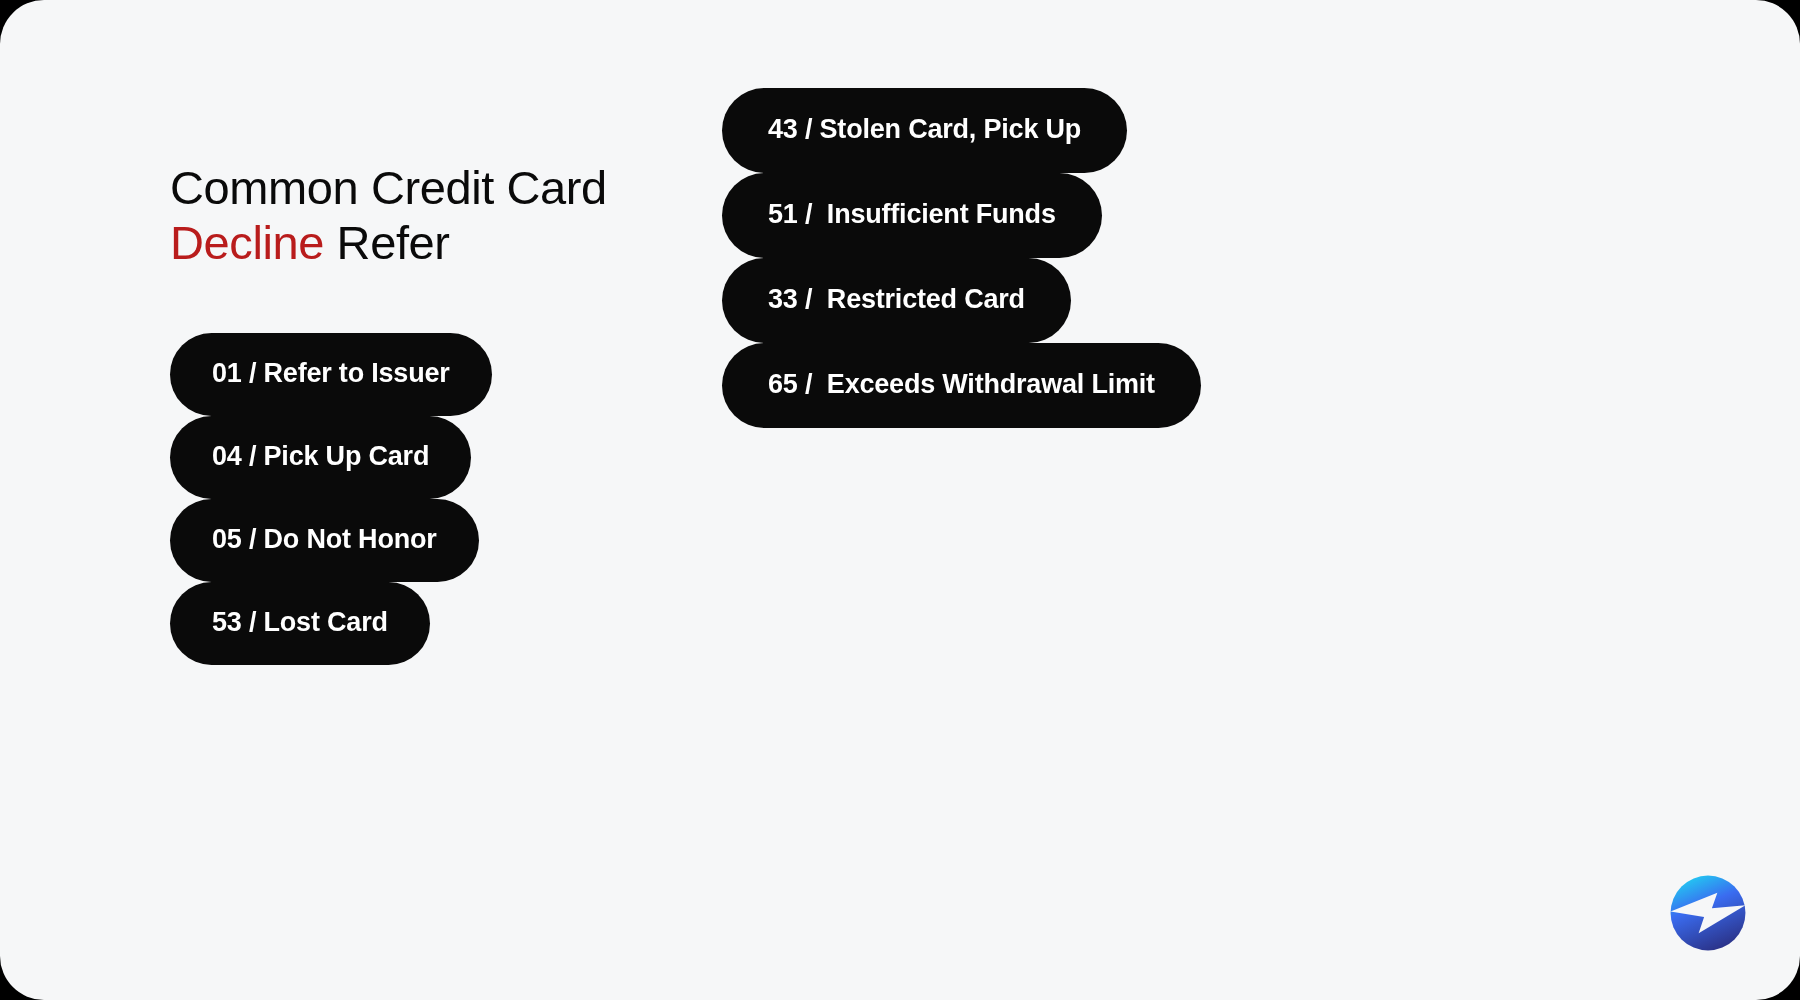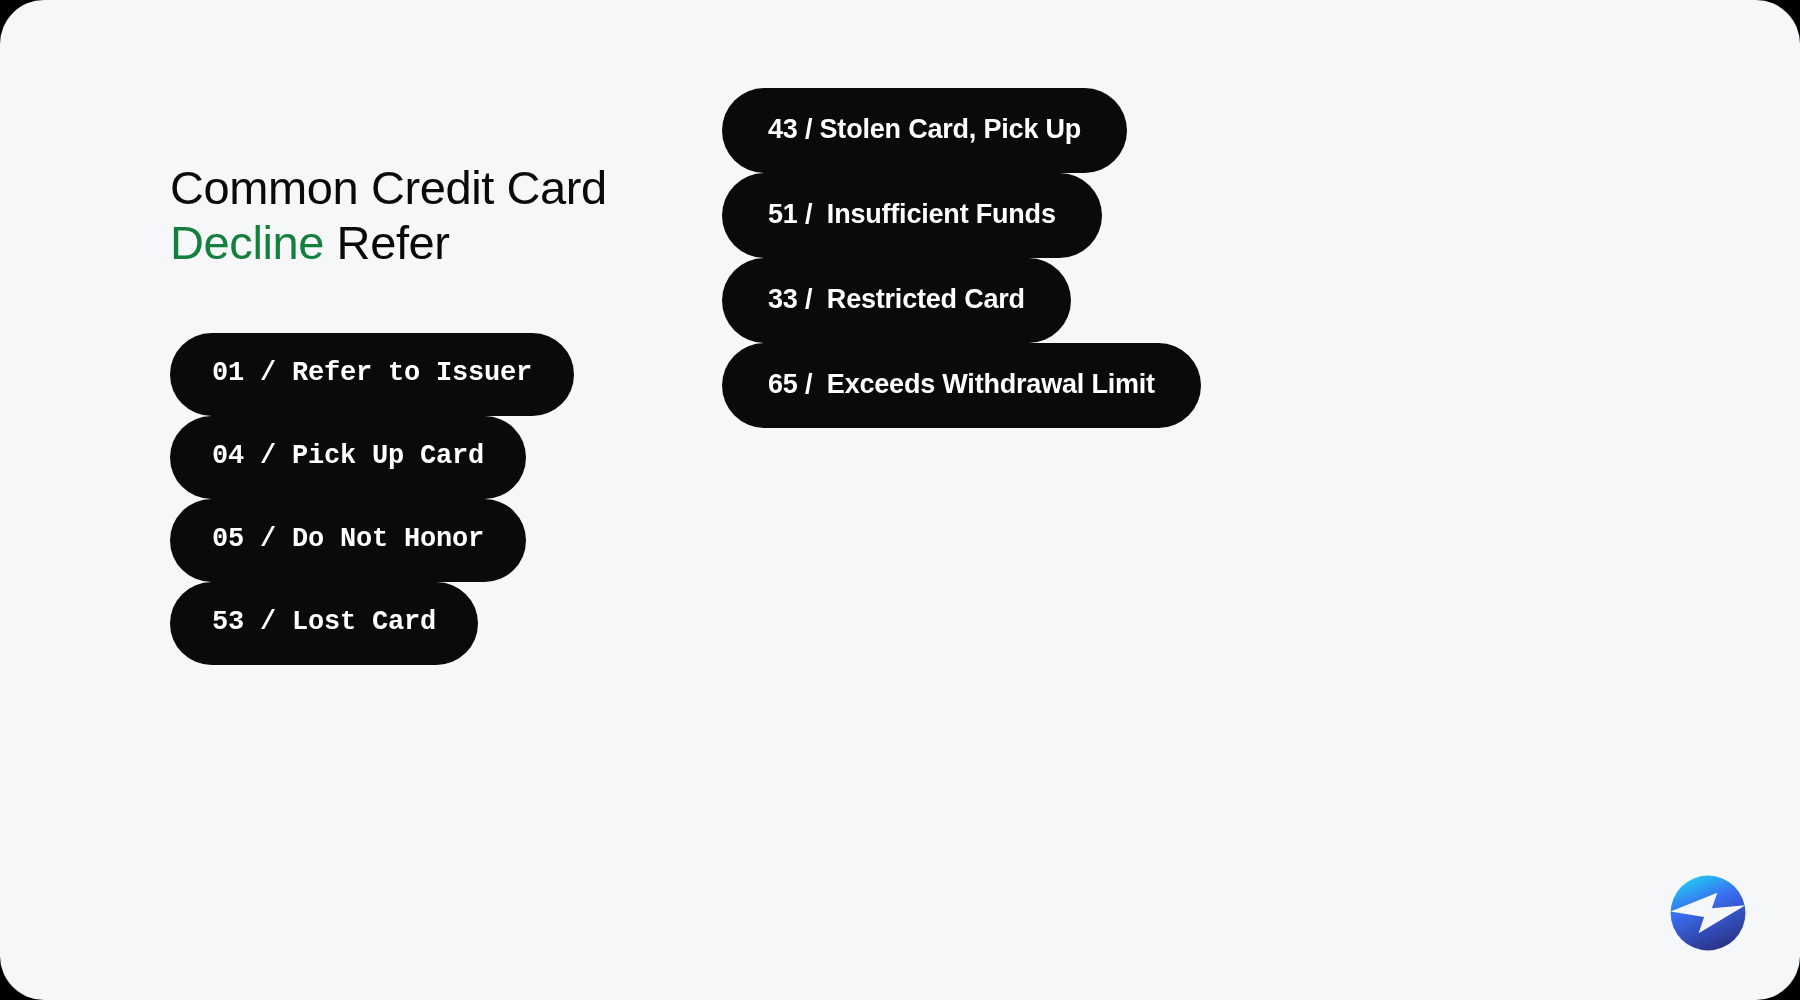--- a/index.html
+++ b/index.html
@@ -40,26 +40,25 @@
   .title {
     font-size: 47px;
     font-weight: 400;
     line-height: 1.18;
     color: #0a0a0a;
     letter-spacing: -0.4px;
     margin: 0 0 62px 0;
     white-space: pre-line;
   }
   .title .accent {
-    color: #15803d;
+    color: #b91c1c;
   }
 
   .pill-stack-left .pill {
     margin-bottom: 32px;
-    font-family: Liberation Mono, monospace;
   }
   .pill-stack-left .pill:last-child {
     margin-bottom: 0;
   }
 
   
   .right-col {
     position: absolute;
     left: 722px;
     top: 88px;

